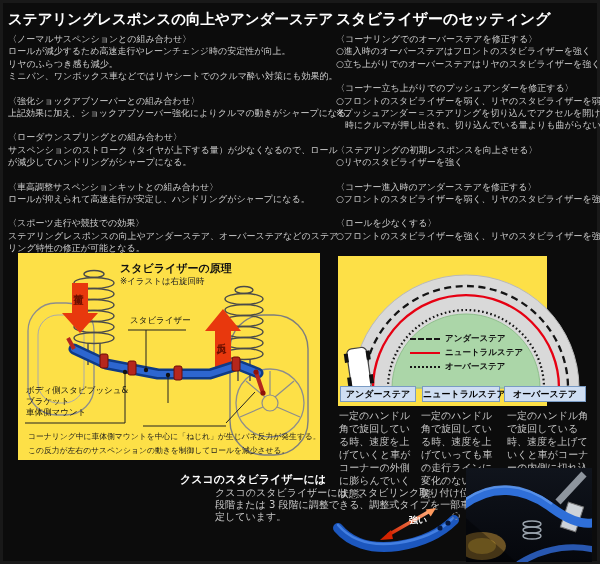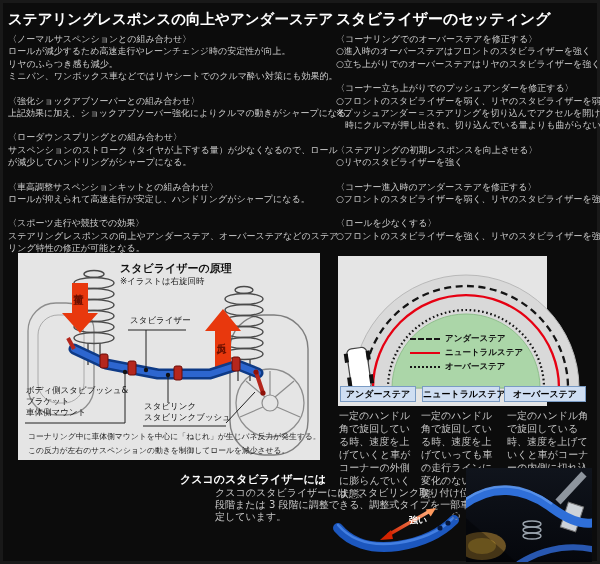--- a/index.html
+++ b/index.html
@@ -3,21 +3,21 @@
 <meta charset="utf-8">
 <style>
   html,body{margin:0;padding:0;background:#000;}
   .canvas{position:relative;width:600px;height:564px;background:#0c0c0c;overflow:hidden;
           font-family:"DejaVu Sans",sans-serif;box-shadow:inset 0 0 0 3px #191919;}
   .abs{position:absolute;}
   .coltitle{color:#ffffff;font-weight:bold;white-space:nowrap;}
   .txtcol{font-size:9px;line-height:12.4px;color:#cbcbcb;}
   .sec{margin-bottom:12px;}
   .ln{white-space:nowrap;}
-  .panel{position:absolute;background:#e5e5e5;color:#111;}
+  .panel{position:absolute;background:#fde047;color:#111;}
   .ptitle{position:absolute;font-size:11px;font-weight:bold;color:#111;white-space:nowrap;}
   .pnote{position:absolute;font-size:8.5px;color:#222;white-space:nowrap;}
   .plabel{position:absolute;font-size:8.5px;color:#111;line-height:11px;white-space:nowrap;}
   .vlabel{position:absolute;writing-mode:vertical-rl;font-size:10px;font-weight:bold;color:#6b1000;letter-spacing:1px;}
   .caption{position:absolute;font-size:7.8px;color:#1b1b1b;white-space:nowrap;}
   .legendrow{position:absolute;height:12px;display:flex;align-items:center;}
   .lsample{display:inline-block;width:30px;height:0;margin-right:5px;}
   .lsample.dashed{border-top:2.5px dashed #161616;}
   .lsample.solid{border-top:2.5px solid #e60012;}
   .lsample.dotted{border-top:2.5px dotted #161616;}
@@ -162,24 +162,20 @@
     </svg>
     <div class="ptitle" style="left:102px;top:8px;">スタビライザーの原理</div>
     <div class="pnote" style="left:102px;top:23px;">※イラストは右旋回時</div>
     <div class="vlabel" style="left:53px;top:33px;">荷重</div>
     <div class="vlabel" style="left:196px;top:82px;">反力</div>
     <div class="plabel" style="left:112px;top:62px;">スタビライザー</div>
     <div class="plabel" style="left:8px;top:132px;">
       <div>ボディ側スタビブッシュ&amp;</div>
       <div>ブラケット</div>
       <div>車体側マウント</div>
-    </div>
-    <div class="plabel" style="left:126px;top:148px;">
-      <div>スタビリンク</div>
-      <div>スタビリンクブッシュ</div>
     </div>
     <div class="caption" style="left:10px;top:178px;">コーナリング中に車体側マウントを中心に「ねじれ」が生じバネ反力が発生する。</div>
     <div class="caption" style="left:10px;top:192px;">この反力が左右のサスペンションの動きを制御してロールを減少させる。</div>
   </div>
 
   <div class="panel" style="left:338px;top:256px;width:209px;height:150px;">
     <svg width="252" height="150" viewBox="0 0 252 150" style="position:absolute;left:0;top:0;">
       <path d="M 15,132 A 113,113 0 0 1 241,132 Z" fill="#d9d9d9" stroke="#b9b9b9" stroke-width="1"></path>
       <path d="M 54,132 A 74,74 0 0 1 202,132 Z" fill="#abd6a8" stroke="#8fbf8c" stroke-width="1"></path>
       <path d="M 26,132 A 102,102 0 0 1 230,132" fill="none" stroke="#141414" stroke-width="2.3" stroke-dasharray="7,4.5"></path>

